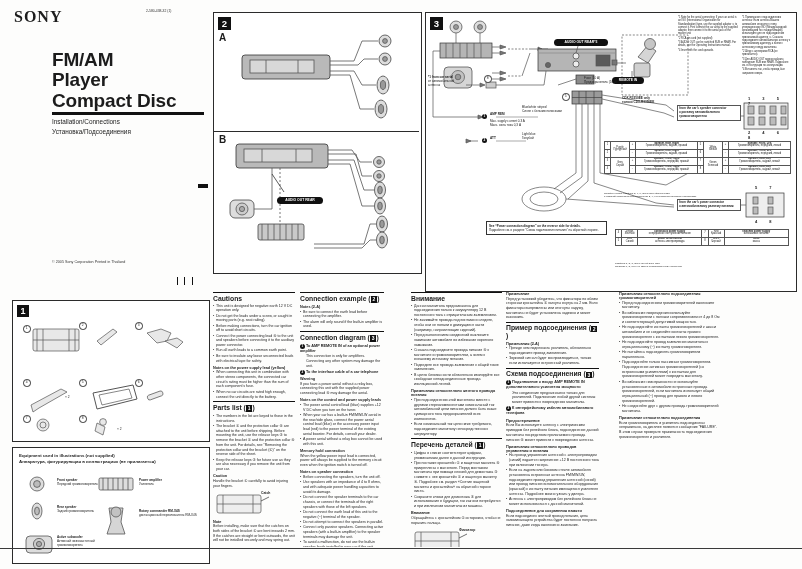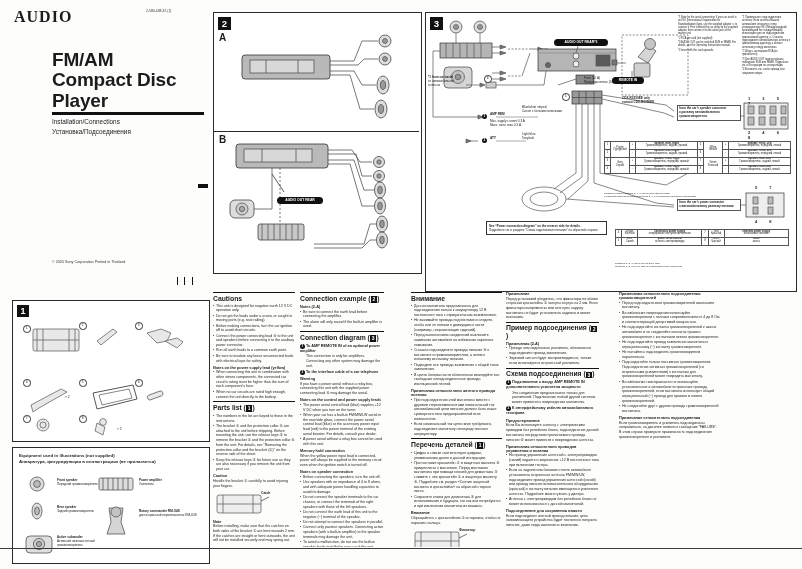--- a/index.html
+++ b/index.html
@@ -38,27 +38,27 @@
                    padding:0.6px 0.4px;vertical-align:middle;overflow:hidden;}
   .fnote{position:absolute;font-size:2.5px;line-height:1.3;}
   .revbox{position:absolute;border:0.9px solid #333;background:#fff;padding:2px;font-size:3px;line-height:1.35;}
   svg{display:block;}
 </style>
 </head>
 <body>
 
 <div class="page">
 
-  <div class="abs" style="left:14px;top:8px;font-family:'Liberation Serif',serif;font-weight:bold;font-size:16px;letter-spacing:1px;">AUDIO</div>
+  <div class="abs" style="left:14px;top:8px;font-family:'Liberation Serif',serif;font-weight:bold;font-size:16px;letter-spacing:1px;">SONY</div>
   <div class="abs" style="left:146px;top:9px;font-size:3.4px;color:#333;">2-580-438-32 (1)</div>
 
   <div class="abs" style="left:52px;top:50px;font-size:19px;font-weight:bold;line-height:1.07;letter-spacing:-0.2px;">
       <div>FM/AM</div>
+      <div>Player</div>
       <div>Compact Disc</div>
-      <div>Player</div>
     </div>
   <div class="abs" style="left:52px;top:112px;width:152px;height:2.6px;background:#111;"></div>
   <div class="abs" style="left:52px;top:118px;font-size:6.4px;">Installation/Connections</div>
   <div class="abs" style="left:52px;top:128px;font-size:6.4px;">Установка/Подсоединения</div>
 
   <div class="abs" style="left:52px;top:260px;font-size:3.7px;color:#333;">© 2005 Sony Corporation   Printed in Thailand</div>
 
   <div class="abs" style="left:198px;top:184px;width:10px;height:4px;background:#111;"></div>
   <div class="abs" style="left:177px;top:277px;width:14px;height:8px;
        border-left:1px solid #111;border-right:1px solid #111;">

